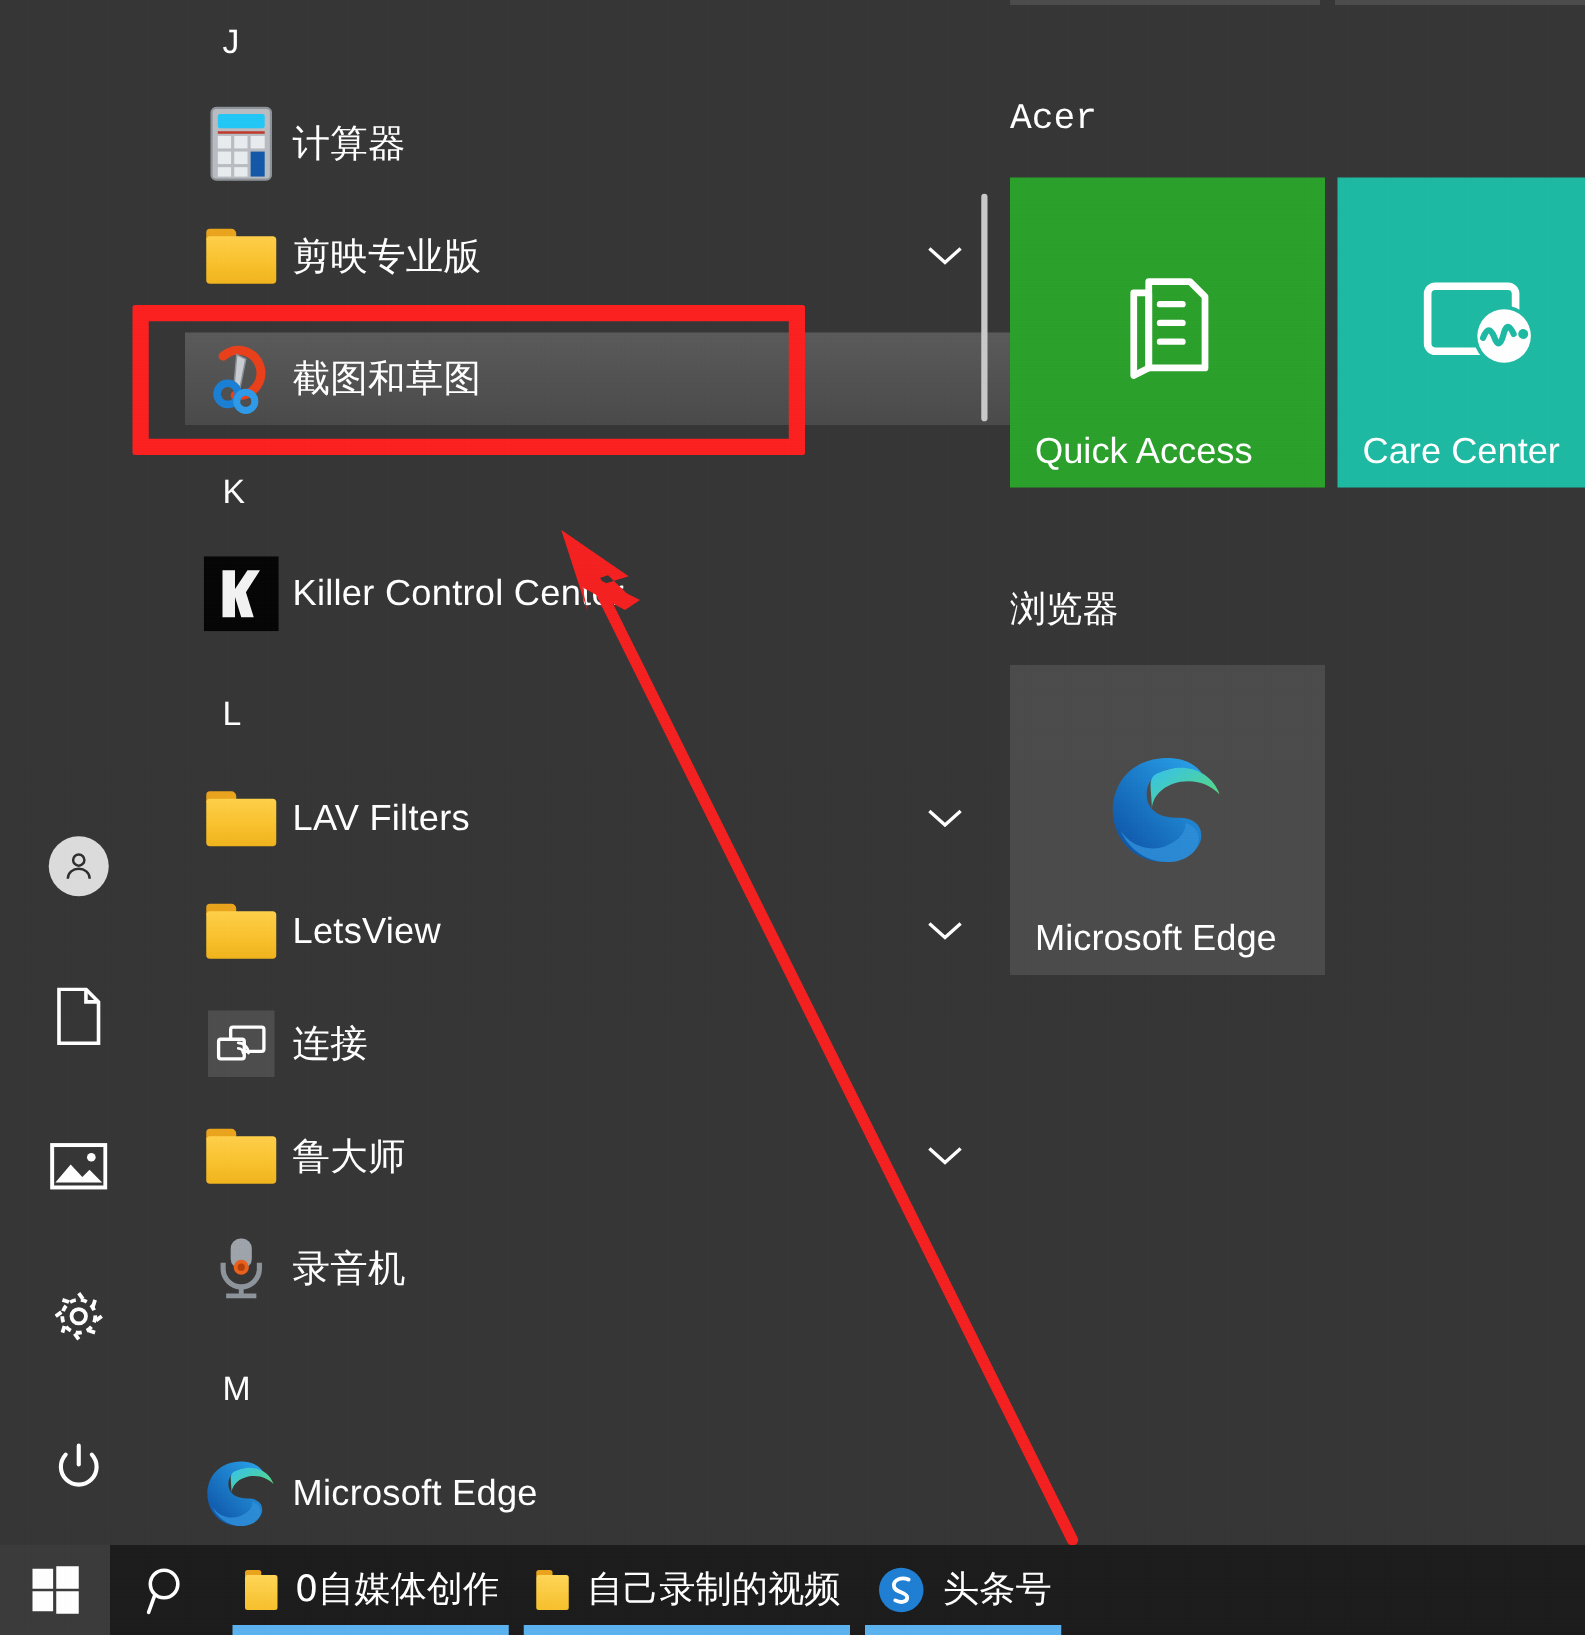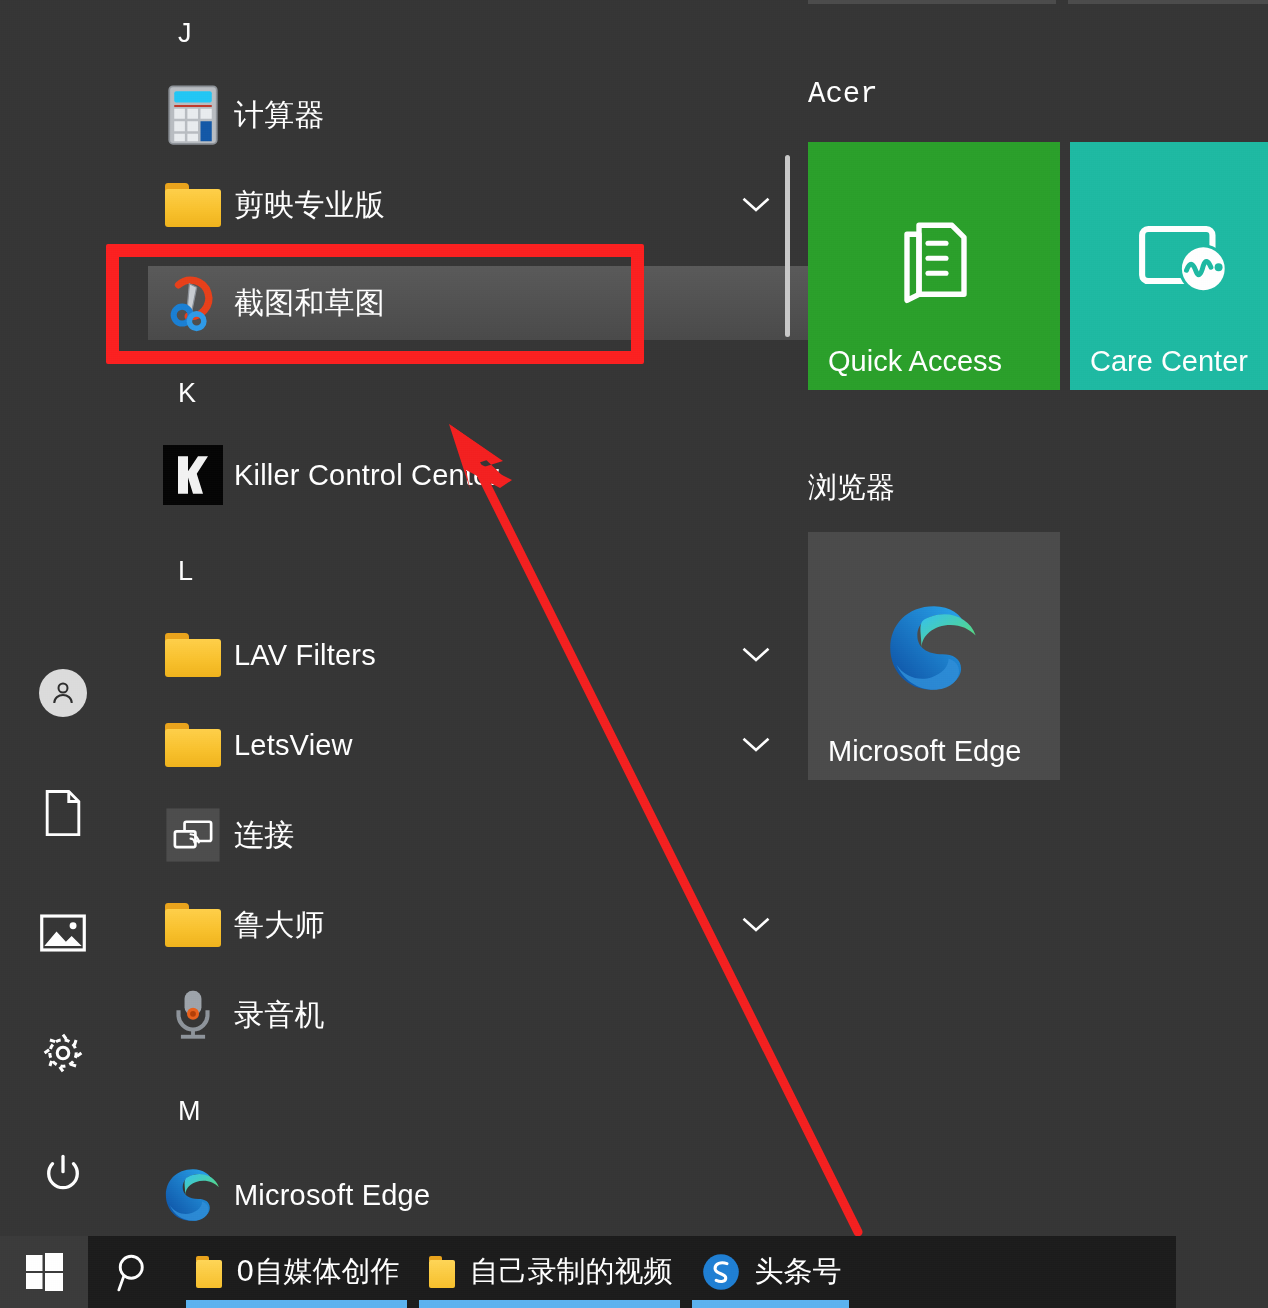--- a/index.html
+++ b/index.html
@@ -222,21 +222,21 @@
     height: 120px;
     border: 13px solid #fc2020;
     border-radius: 2px;
   }
 
   
   #taskbar {
     position: absolute;
     left: 0;
     bottom: 0;
-    width: 1176px;
+    width: 1268px;
     height: 72px;
     background: #1c1c1c;
     z-index: 50;
     display: flex;
     align-items: stretch;
     margin-top: 24px;
   }
   #start-button {
     width: 88px;
     height: 72px;

